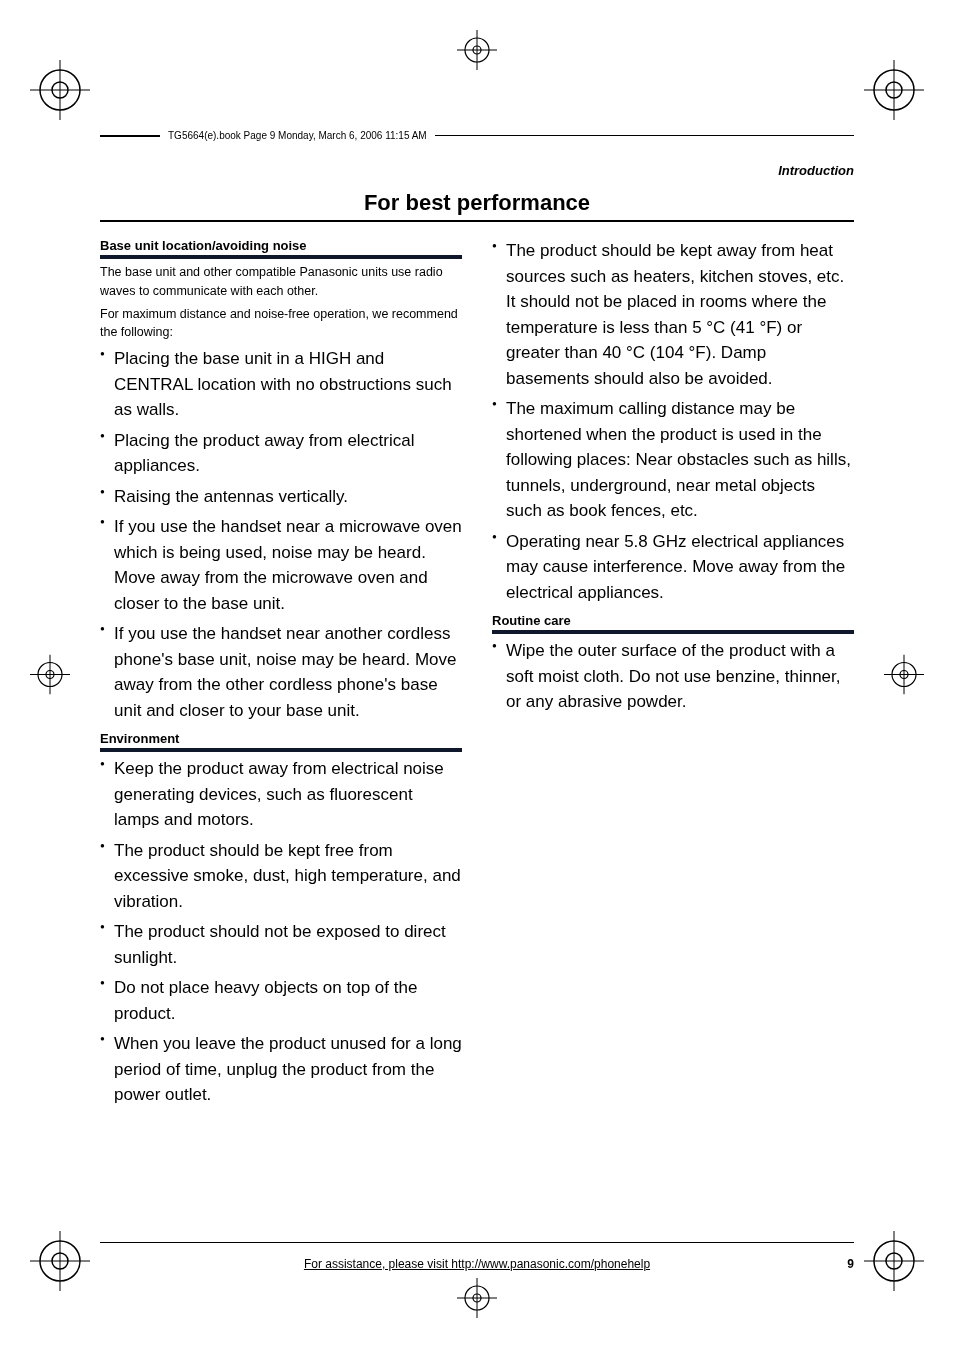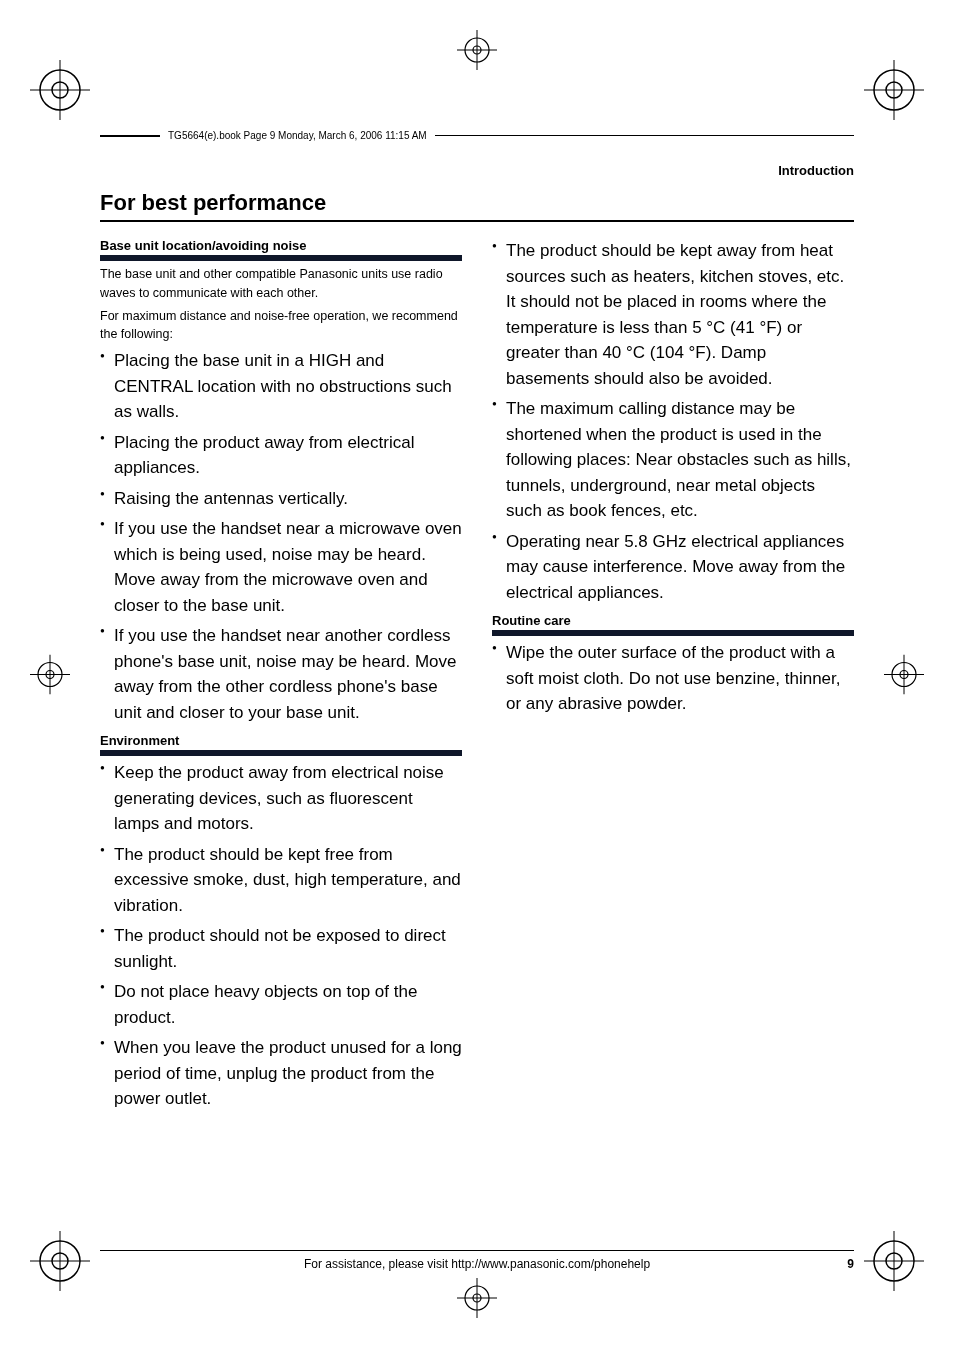--- a/index.html
+++ b/index.html
@@ -64,20 +64,21 @@
       flex: 1;
       height: 1px;
       background: #000;
     }
 
     
     .page-title-bar {
       position: absolute;
       top: 163px;
       right: 100px;
+      font-style: italic;
       font-weight: bold;
       font-size: 13px;
       margin-left: 40px;
     }
 
     
     .content-area {
       position: absolute;
       top: 190px;
       left: 100px;
@@ -108,21 +109,21 @@
       font-weight: bold;
       margin-bottom: 6px;
       border-bottom: 2px solid #000;
       padding-bottom: 4px;
     }
 
     .section-heading {
       font-weight: bold;
       font-size: 13px;
       margin-bottom: 4px;
-      border-bottom: 6px solid #0f172a;
+      border-bottom: 4px solid #0f172a;
       padding-bottom: 2px;
       margin-top: 8px;
     }
 
     .section-heading:first-child {
       margin-top: 0;
     }
 
     .intro-text {
       font-size: 12.5px;
@@ -156,21 +157,22 @@
     
     .footer {
       position: absolute;
       bottom: 80px;
       left: 100px;
       right: 100px;
       display: flex;
       align-items: center;
       justify-content: center;
       border-top: 1px solid #000;
-      padding-top: 6px;
+      padding-top: 14px;
+      text-decoration: underline;
     }
 
     .footer-text {
       font-size: 12px;
       text-align: center;
     }
 
     .footer-page-num {
       position: absolute;
       right: 0;
@@ -260,21 +262,21 @@
   <div class="header-bar">
     <div class="left-line"></div>
     <div class="file-info">TG5664(e).book  Page 9  Monday, March 6, 2006  11:15 AM</div>
     <div class="right-line"></div>
   </div>
 
   <div class="page-title-bar">Introduction</div>
 
   <div class="content-area">
 
-    <div style="margin-bottom:10px;">
+    <div style="margin-bottom:10px;text-align:center;">
       <div class="article-title">For best performance</div>
     </div>
 
     <div class="two-col">
 
       <div class="col-left">
 
         <div class="section-heading" style="margin-top:0;">Base unit location/avoiding noise</div>
 
         <p class="intro-text">The base unit and other compatible Panasonic units use radio waves to communicate with each other.</p>

